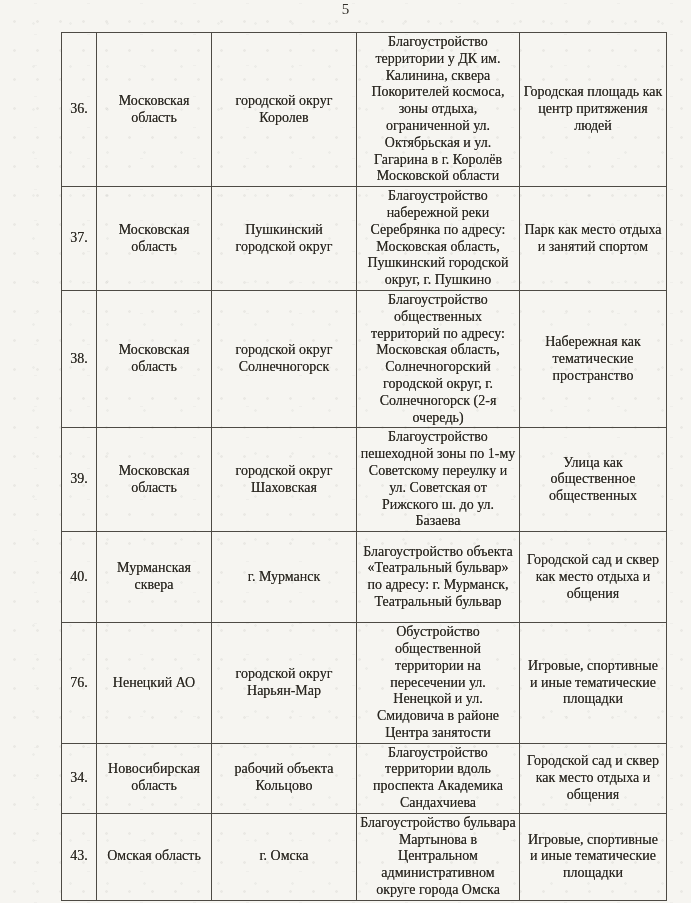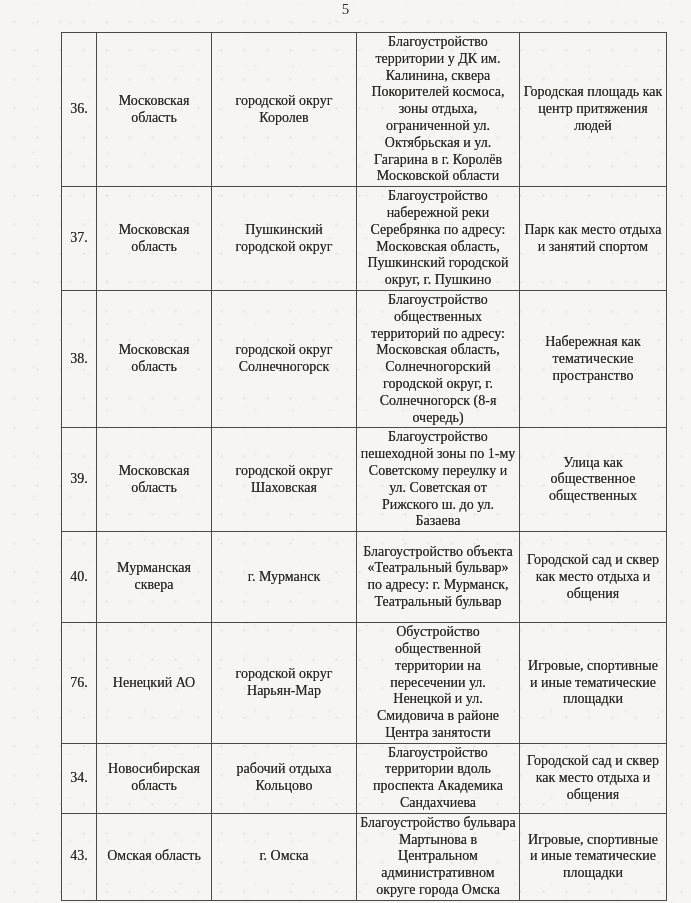--- a/index.html
+++ b/index.html
@@ -88,21 +88,21 @@
         <td>37.</td>
         <td>Московская область</td>
         <td>Пушкинский городской округ</td>
         <td>Благоустройство набережной реки Серебрянка по адресу: Московская область, Пушкинский городской округ, г. Пушкино</td>
         <td>Парк как место отдыха и занятий спортом</td>
       </tr>
       <tr class="r2">
         <td>38.</td>
         <td>Московская область</td>
         <td>городской округ Солнечногорск</td>
-        <td>Благоустройство общественных территорий по адресу: Московская область, Солнечногорский городской округ, г. Солнечногорск (8-я очередь)</td>
+        <td>Благоустройство общественных территорий по адресу: Московская область, Солнечногорский городской округ, г. Солнечногорск (2-я очередь)</td>
         <td>Набережная как тематические пространство</td>
       </tr>
       <tr class="r3">
         <td>39.</td>
         <td>Московская область</td>
         <td>городской округ Шаховская</td>
         <td>Благоустройство пешеходной зоны по 1-му Советскому переулку и ул. Советская от Рижского ш. до ул. Базаева</td>
         <td>Улица как общественное общественных</td>
       </tr>
       <tr class="r4">
@@ -115,21 +115,21 @@
       <tr class="r5">
         <td>76.</td>
         <td>Ненецкий АО</td>
         <td>городской округ Нарьян-Мар</td>
         <td>Обустройство общественной территории на пересечении ул. Ненецкой и ул. Смидовича в районе Центра занятости</td>
         <td>Игровые, спортивные и иные тематические площадки</td>
       </tr>
       <tr class="r6">
         <td>34.</td>
         <td>Новосибирская область</td>
-        <td>рабочий отдыха Кольцово</td>
+        <td>рабочий объекта Кольцово</td>
         <td>Благоустройство территории вдоль проспекта Академика Сандахчиева</td>
         <td>Городской сад и сквер как место отдыха и общения</td>
       </tr>
       <tr class="r7">
         <td>43.</td>
         <td>Омская область</td>
         <td>г. Омска</td>
         <td>Благоустройство бульвара Мартынова в Центральном административном округе города Омска</td>
         <td>Игровые, спортивные и иные тематические площадки</td>
       </tr>

